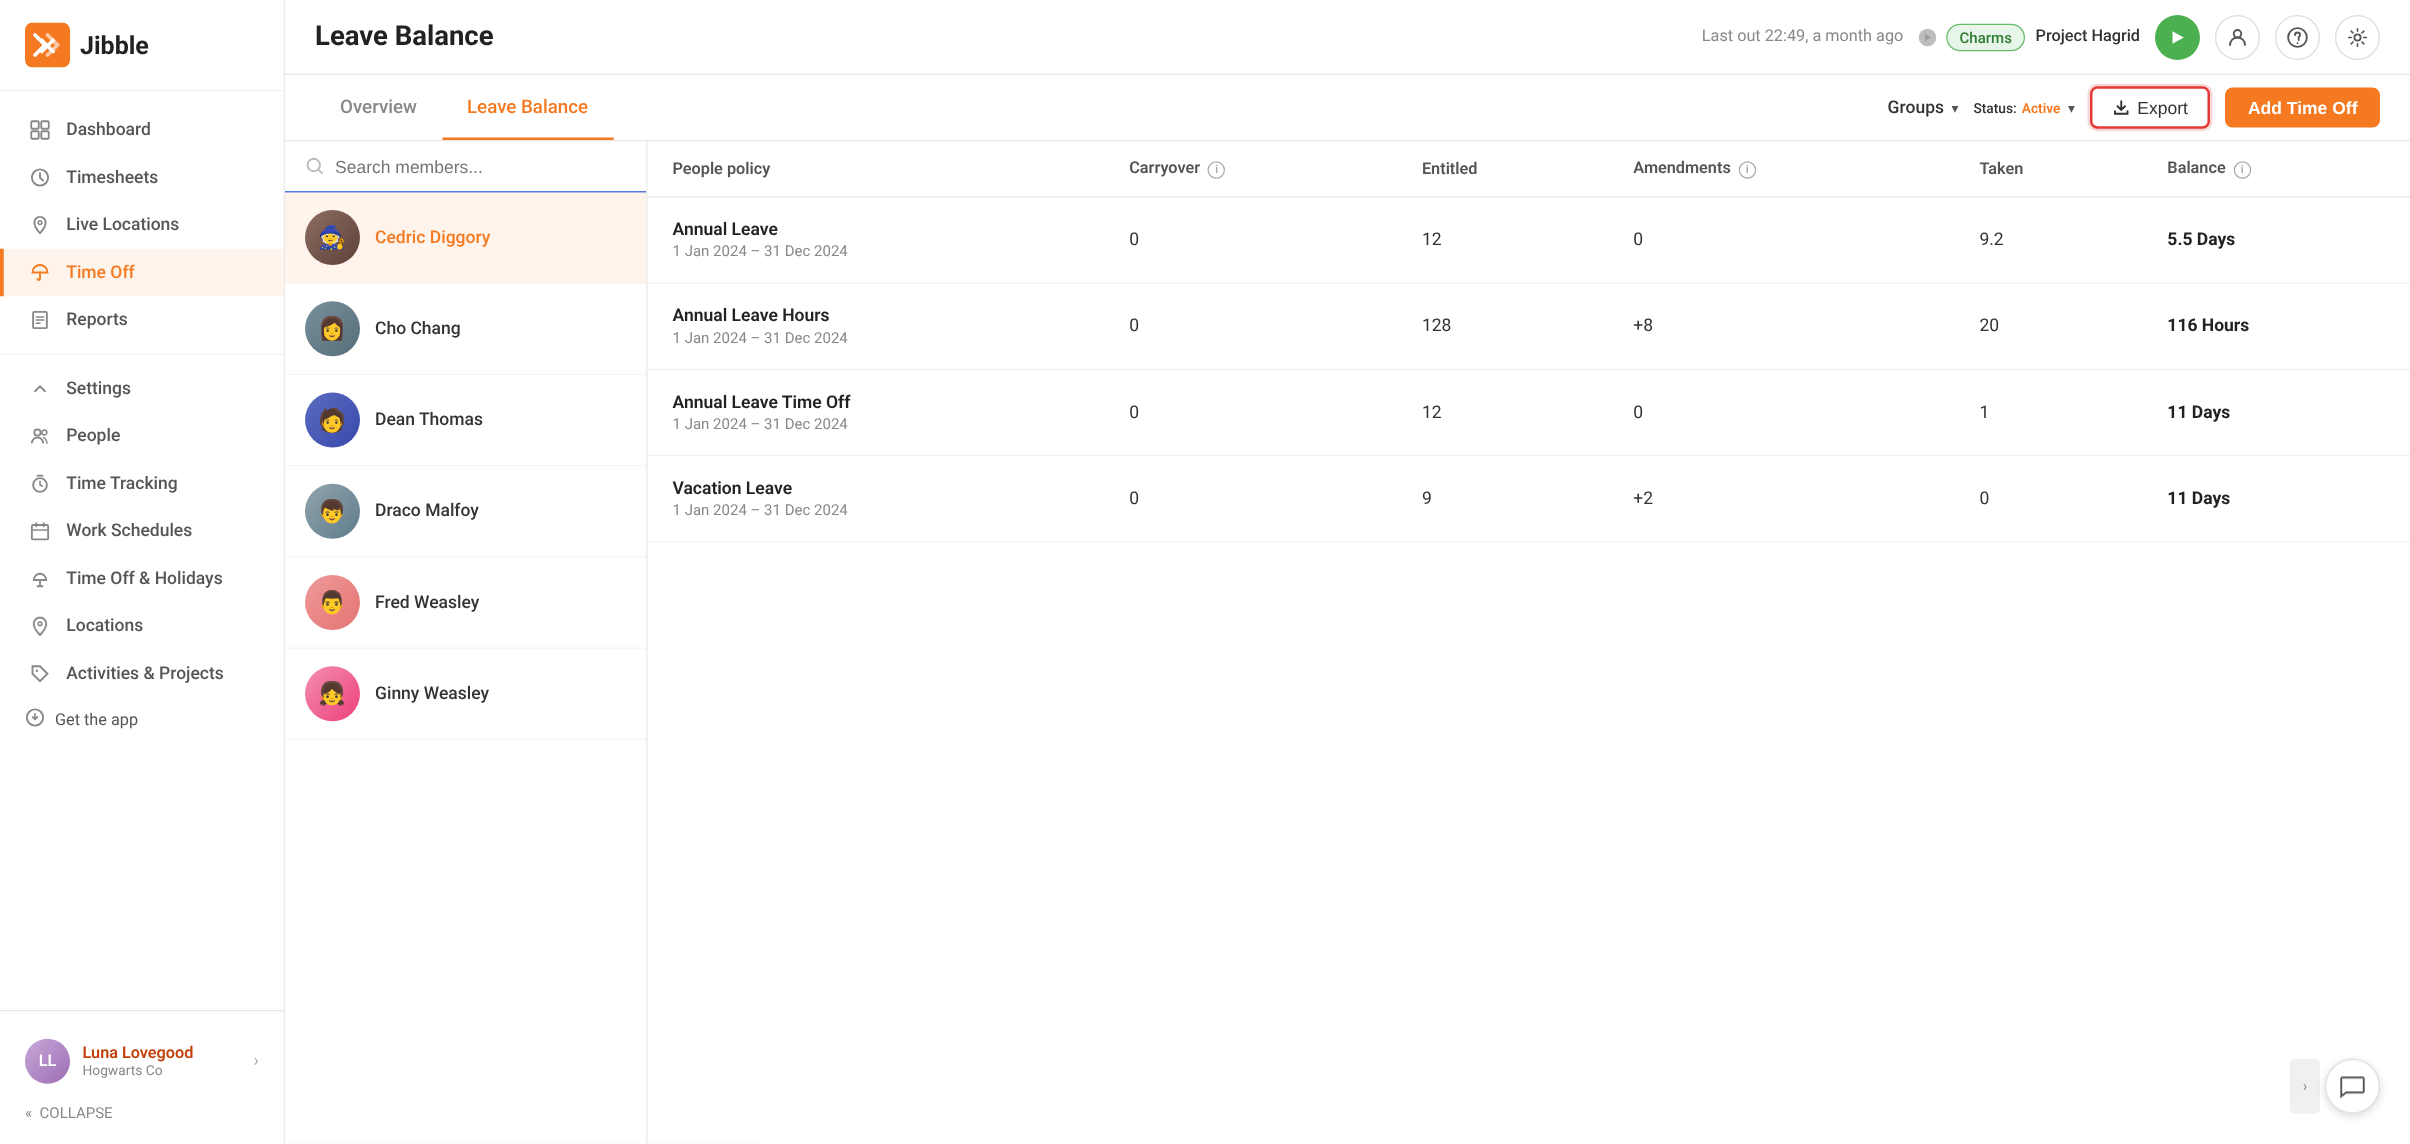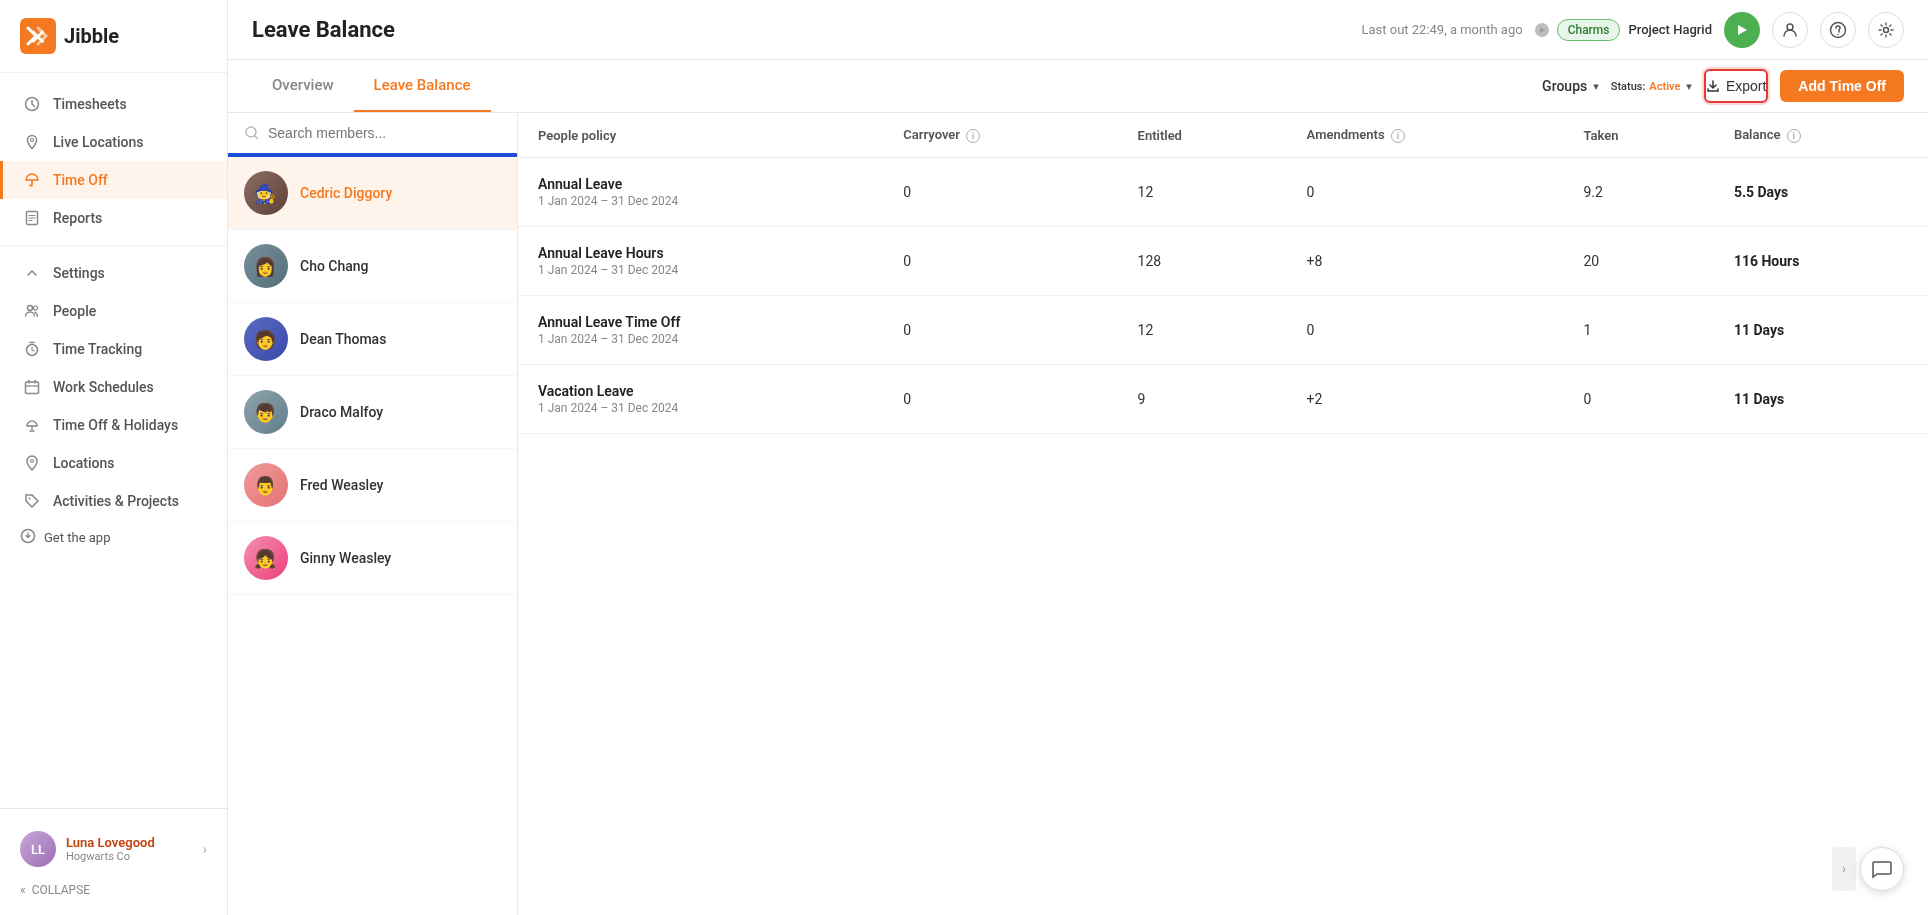--- a/index.html
+++ b/index.html
@@ -252,21 +252,21 @@
     }
     .status-value {
       color: #f47920;
       font-weight: 600;
       text-align: right;
     }
     .export-btn {
       display: flex;
       align-items: center;
       gap: 6px;
-      padding: 7px 0;
+      padding: 7px 16px;
       border: 2px solid #e53935;
       border-radius: 6px;
       background: #fff;
       color: #333;
       font-size: 14px;
       cursor: pointer;
       font-weight: 500;
       box-shadow: 0 0 0 2px rgba(229,57,53,0.2);
     }
     .add-time-off-btn {
@@ -291,21 +291,21 @@
     .members-panel {
       width: 290px;
       min-width: 290px;
       border-right: 1px solid #e8e8e8;
       display: flex;
       flex-direction: column;
       overflow: hidden;
     }
     .search-box {
       padding: 12px 16px;
-      border-bottom: 4px solid #1d4ed8;
+      border-bottom: 1px solid #1d4ed8;
       display: flex;
       align-items: center;
       gap: 8px;
     }
     .search-box input {
       border: none;
       outline: none;
       font-size: 14px;
       color: #aaa;
       flex: 1;
@@ -449,20 +449,31 @@
     <svg class="logo-icon" viewBox="0 0 36 36" fill="none" xmlns="http://www.w3.org/2000/svg">
       <rect width="36" height="36" rx="6" fill="#f47920"></rect>
       <text x="18" y="26" text-anchor="middle" font-size="20" font-weight="bold" fill="#fff">✕</text>
       <path d="M8 10 L16 18 L8 26" stroke="#fff" stroke-width="3" fill="none" stroke-linecap="round"></path>
       <path d="M18 10 L26 18 L18 26" stroke="#fff" stroke-width="3" fill="none" stroke-linecap="round" opacity="0.6"></path>
     </svg>
     <span class="logo-text">Jibble</span>
   </div>
 
   <nav class="sidebar-nav">
+    <div class="nav-item">
+      <span class="nav-icon">
+        <svg width="16" height="16" viewBox="0 0 16 16" fill="none">
+            <rect x="1" y="1" width="6" height="6" rx="1" stroke="#888" stroke-width="1.5"></rect>
+            <rect x="9" y="1" width="6" height="6" rx="1" stroke="#888" stroke-width="1.5"></rect>
+            <rect x="1" y="9" width="6" height="6" rx="1" stroke="#888" stroke-width="1.5"></rect>
+            <rect x="9" y="9" width="6" height="6" rx="1" stroke="#888" stroke-width="1.5"></rect>
+          </svg>
+      </span>
+      <span>Dashboard</span>
+    </div>
     <div class="nav-item">
       <span class="nav-icon">
         <svg width="16" height="16" viewBox="0 0 16 16" fill="none">
             <circle cx="8" cy="8" r="6.5" stroke="#888" stroke-width="1.5"></circle>
             <path d="M8 4.5V8l2.5 2.5" stroke="#888" stroke-width="1.5" stroke-linecap="round"></path>
           </svg>
       </span>
       <span>Timesheets</span>
     </div>
     <div class="nav-item">

